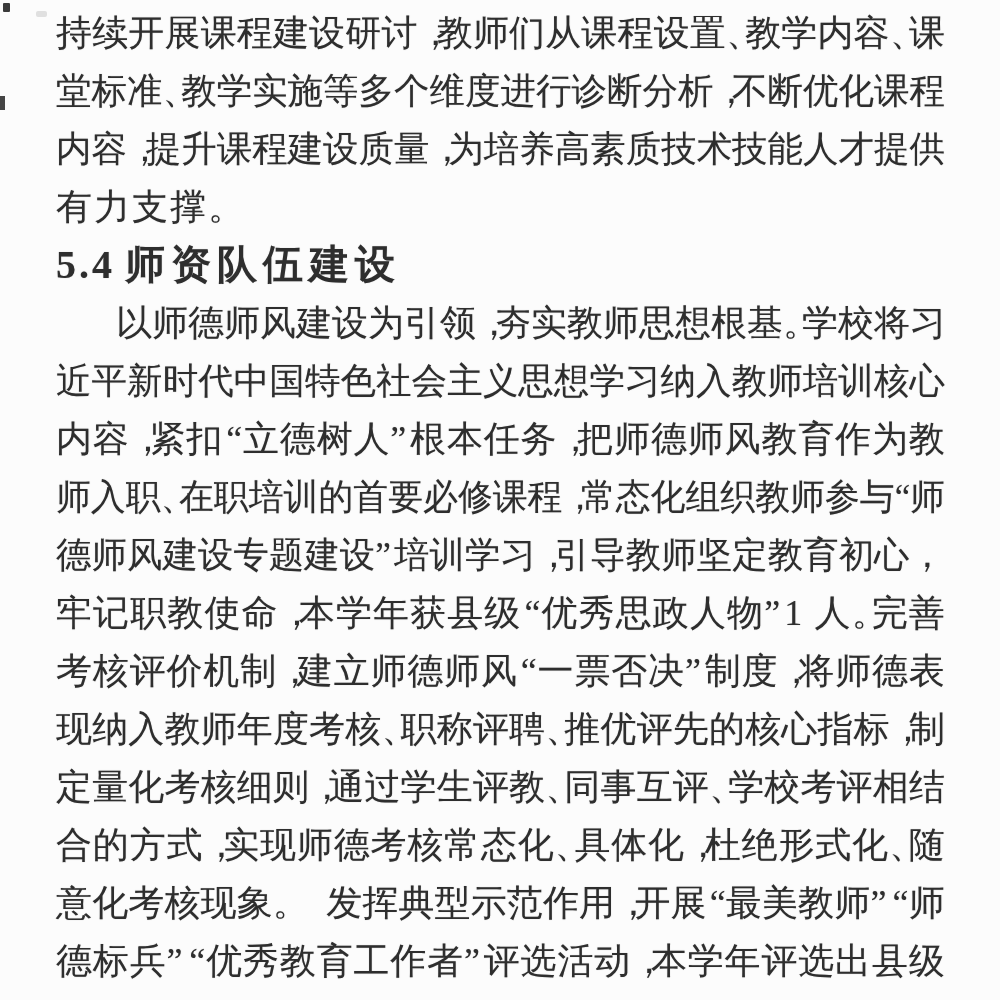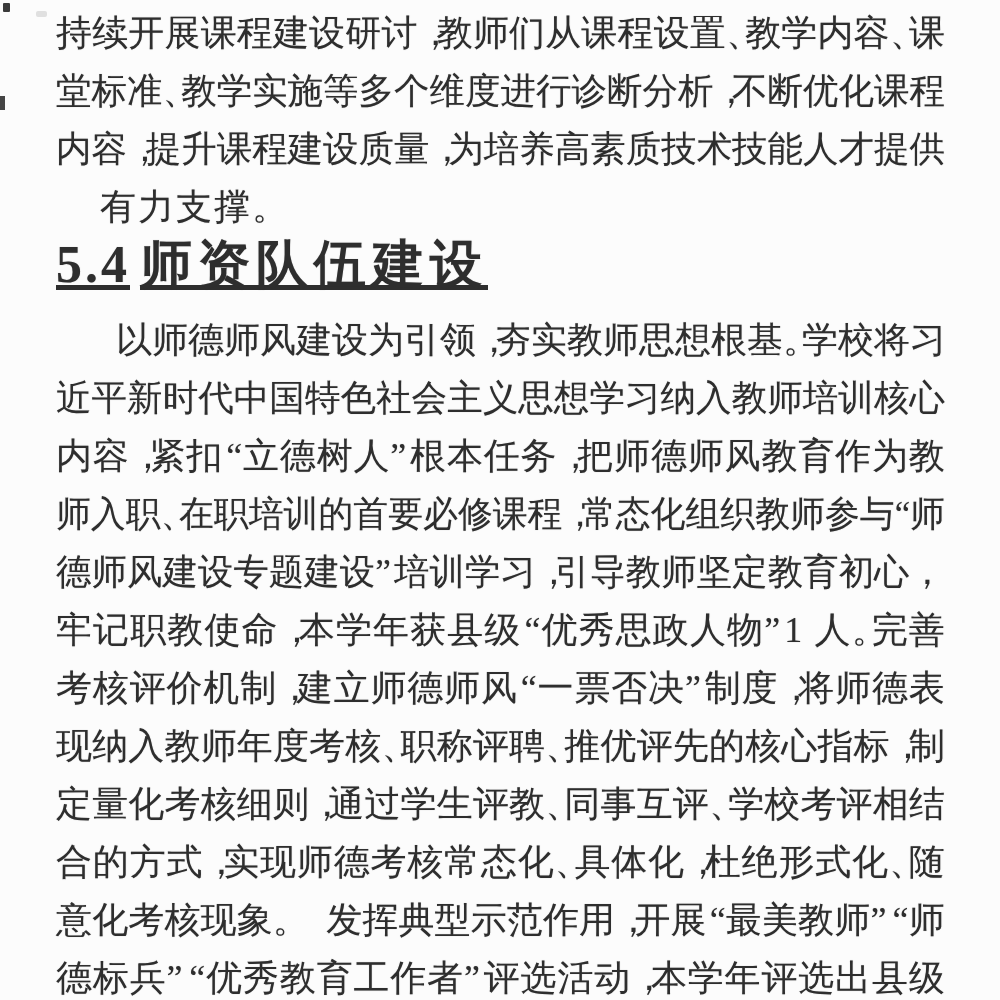--- a/index.html
+++ b/index.html
@@ -30,29 +30,27 @@
     display: flex;
     justify-content: space-between;
     align-items: baseline;
   }
   .fitline span { display: inline-block; line-height: 58px; }
   .fitline .pn { width: 19px; text-align: left; }   
   .fitline .pq { width: 19px; text-align: right; }  
   .fitline .isp { width: 34px; }                    
   .fitline .sp { width: 10px; }                     
   .indent { padding-left: 60px; }
-  .plain { letter-spacing: 2px; margin-left: 44px; }
+  .plain { letter-spacing: 2px; }
   .heading {
     height: 58px; line-height: 58px;
-    margin-bottom: 17px;
-    font-size: 52px;
+    font-size: 40px;
     font-weight: bold;
     letter-spacing: 0;
     white-space: nowrap;
-    text-decoration: underline;
   }
   .heading .num { letter-spacing: 3px; margin-right: 10px; }
   .heading .ttl { letter-spacing: 6px; }
   
   .artifact { position: absolute; background: #171717; }
   .art1 { left: 3px; top: 3px; width: 7px; height: 9px; opacity: .85; border-radius: 1px; }
   .art2 { left: 0; top: 96px; width: 5px; height: 14px; opacity: .8; }
   .art3 { left: 36px; top: 11px; width: 11px; height: 6px; opacity: .12; border-radius: 2px; }
 </style>
 </head>

